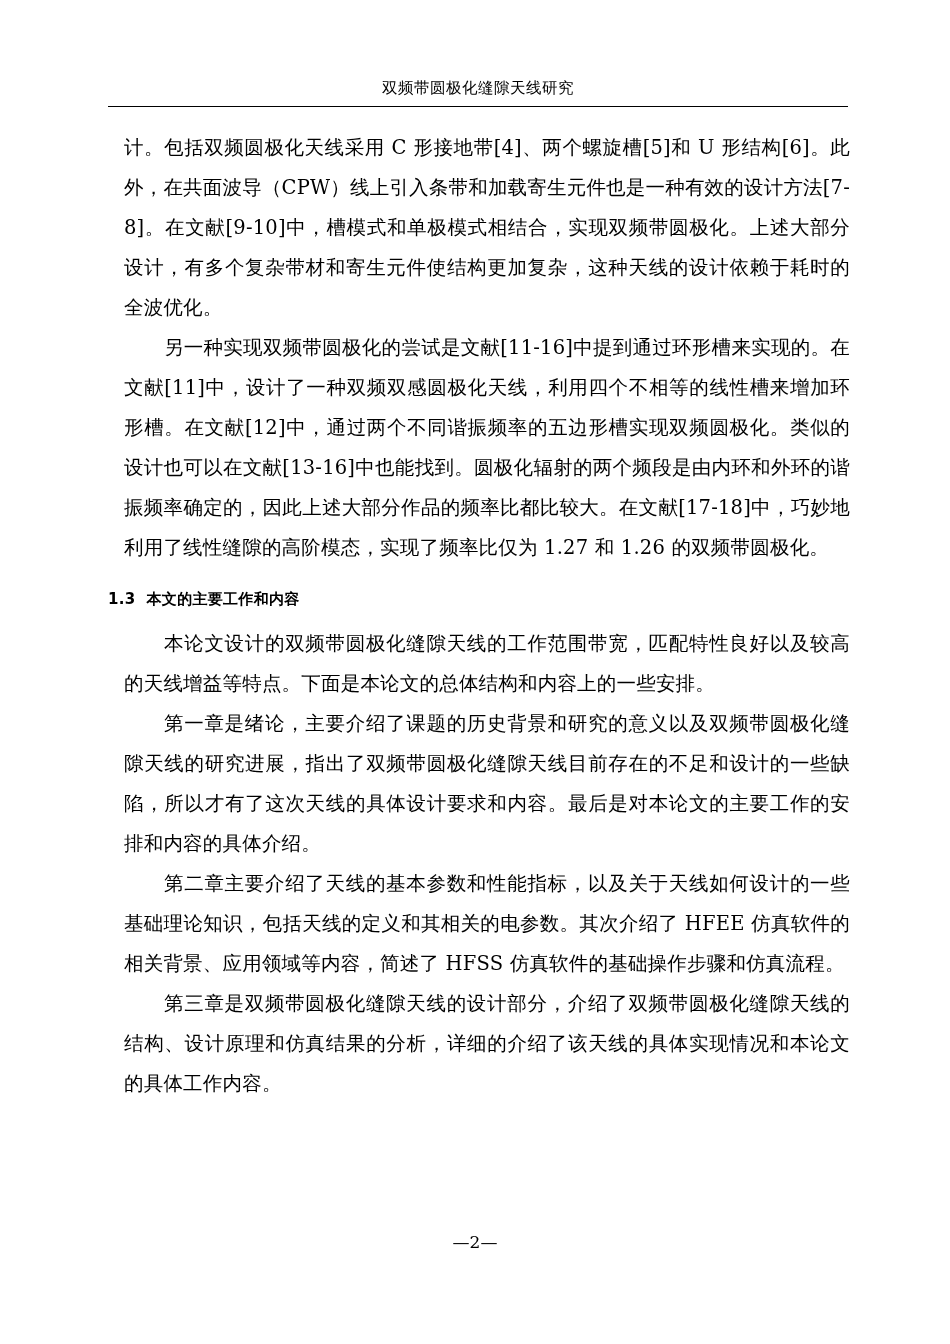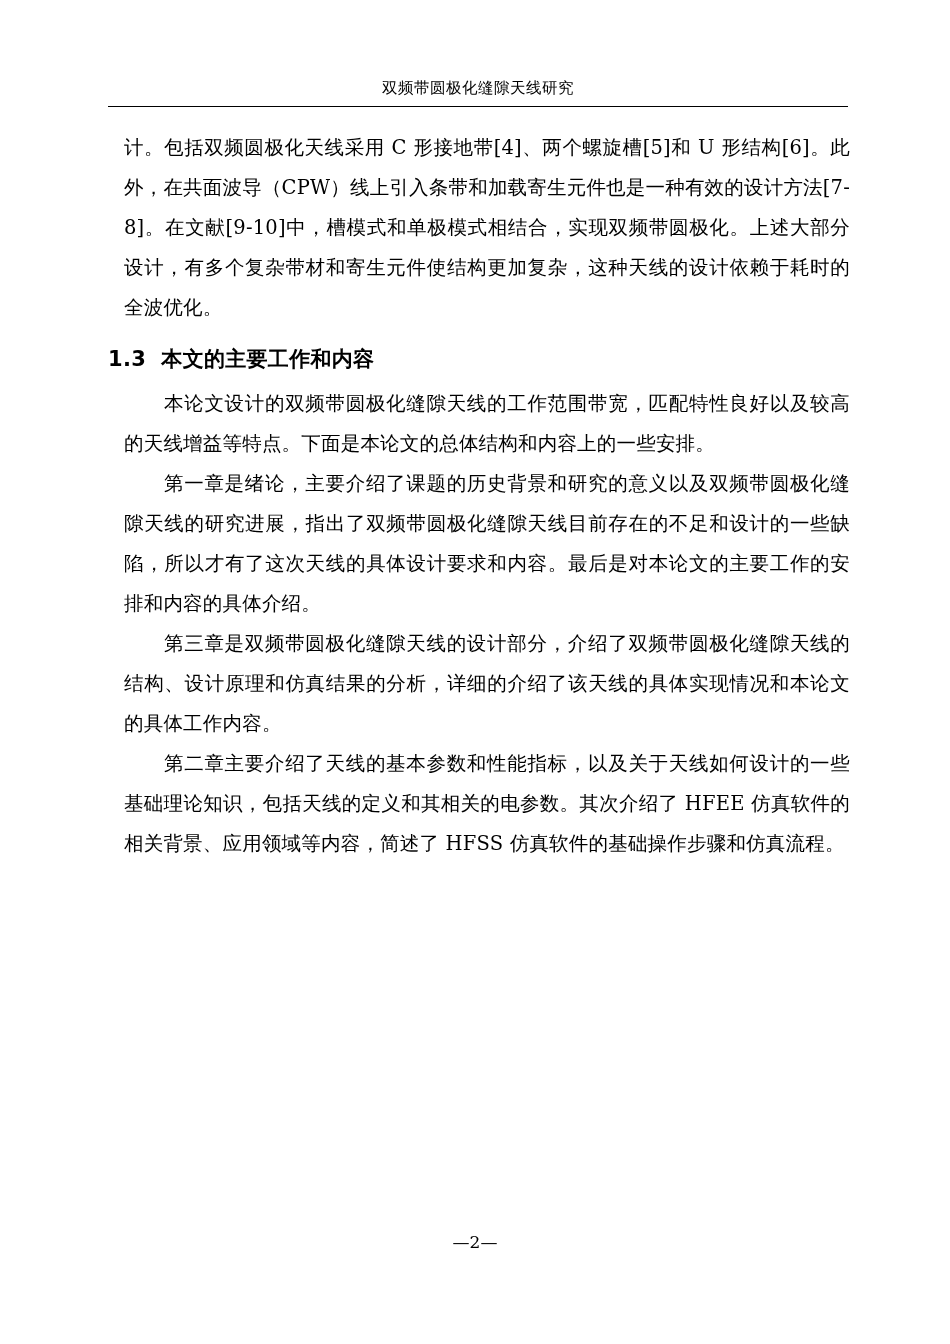--- a/index.html
+++ b/index.html
@@ -50,21 +50,21 @@
     font-size: 19.5px;
     line-height: 40px;
     text-align: justify;
     text-justify: inter-ideograph;
     letter-spacing: 0.2px;
   }
   p.indent {
     text-indent: 40px;
   }
   h2.section-title {
-    font-size: 21px;
+    font-size: 15px;
     font-weight: bold;
     font-family: "DejaVu Sans", "Liberation Sans", sans-serif;
     margin: 12px 0 6px 0;
     line-height: 38px;
     letter-spacing: 0.3px;
   }
   .footer {
     position: absolute;
     left: 0;
     top: 1232px;
@@ -81,33 +81,34 @@
 
   <div class="header-area">
     <div class="header-title">双频带圆极化缝隙天线研究</div>
     <div class="header-rule"></div>
   </div>
 
   <div class="content">
 
     <p class="body-par">计。包括双频圆极化天线采用 C 形接地带[4]、两个螺旋槽[5]和 U 形结构[6]。此外，在共面波导（CPW）线上引入条带和加载寄生元件也是一种有效的设计方法[7-8]。在文献[9-10]中，槽模式和单极模式相结合，实现双频带圆极化。上述大部分设计，有多个复杂带材和寄生元件使结构更加复杂，这种天线的设计依赖于耗时的全波优化。</p>
 
+    <p class="body-par indent">另一种实现双频带圆极化的尝试是文献[11-16]中提到通过环形槽来实现的。在文献[11]中，设计了一种双频双感圆极化天线，利用四个不相等的线性槽来增加环形槽。在文献[12]中，通过两个不同谐振频率的五边形槽实现双频圆极化。类似的设计也可以在文献[13-16]中也能找到。圆极化辐射的两个频段是由内环和外环的谐振频率确定的，因此上述大部分作品的频率比都比较大。在文献[17-18]中，巧妙地利用了线性缝隙的高阶模态，实现了频率比仅为 1.27 和 1.26 的双频带圆极化。</p>
 
 
     <h2 class="section-title">
       <span>1.3</span>&nbsp;&nbsp;<span>本文的主要工作和内容</span>
     </h2>
 
     <p class="body-par indent">本论文设计的双频带圆极化缝隙天线的工作范围带宽，匹配特性良好以及较高的天线增益等特点。下面是本论文的总体结构和内容上的一些安排。</p>
 
     <p class="body-par indent">第一章是绪论，主要介绍了课题的历史背景和研究的意义以及双频带圆极化缝隙天线的研究进展，指出了双频带圆极化缝隙天线目前存在的不足和设计的一些缺陷，所以才有了这次天线的具体设计要求和内容。最后是对本论文的主要工作的安排和内容的具体介绍。</p>
 
+    <p class="body-par indent">第二章主要介绍了天线的基本参数和性能指标，以及关于天线如何设计的一些基础理论知识，包括天线的定义和其相关的电参数。其次介绍了 HFEE 仿真软件的相关背景、应用领域等内容，简述了 HFSS 仿真软件的基础操作步骤和仿真流程。</p>
+
     <p class="body-par indent">第三章是双频带圆极化缝隙天线的设计部分，介绍了双频带圆极化缝隙天线的结构、设计原理和仿真结果的分析，详细的介绍了该天线的具体实现情况和本论文的具体工作内容。</p>
-
-    <p class="body-par indent">第二章主要介绍了天线的基本参数和性能指标，以及关于天线如何设计的一些基础理论知识，包括天线的定义和其相关的电参数。其次介绍了 HFEE 仿真软件的相关背景、应用领域等内容，简述了 HFSS 仿真软件的基础操作步骤和仿真流程。</p>
 
   </div>
 
   <div class="footer">
     <span>—2—</span>
   </div>
 
 </div>
 
 </body></html>

